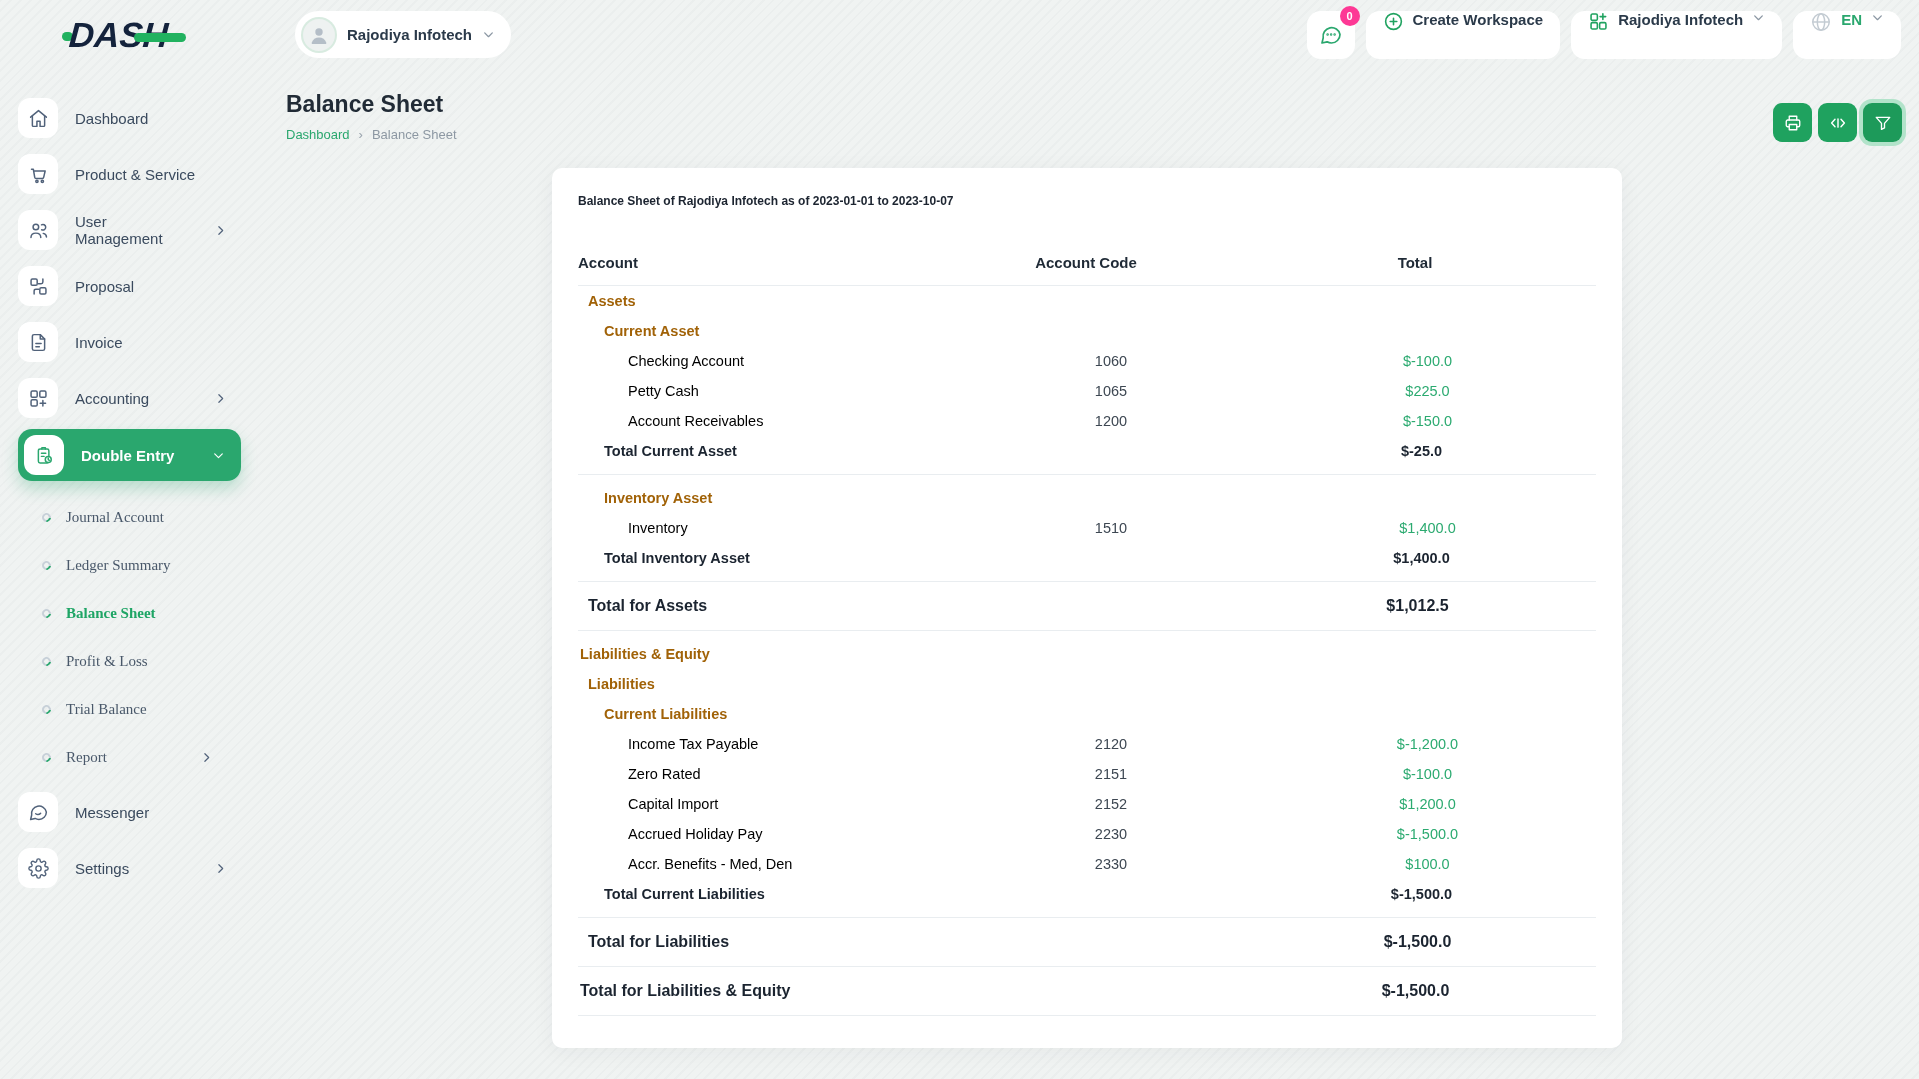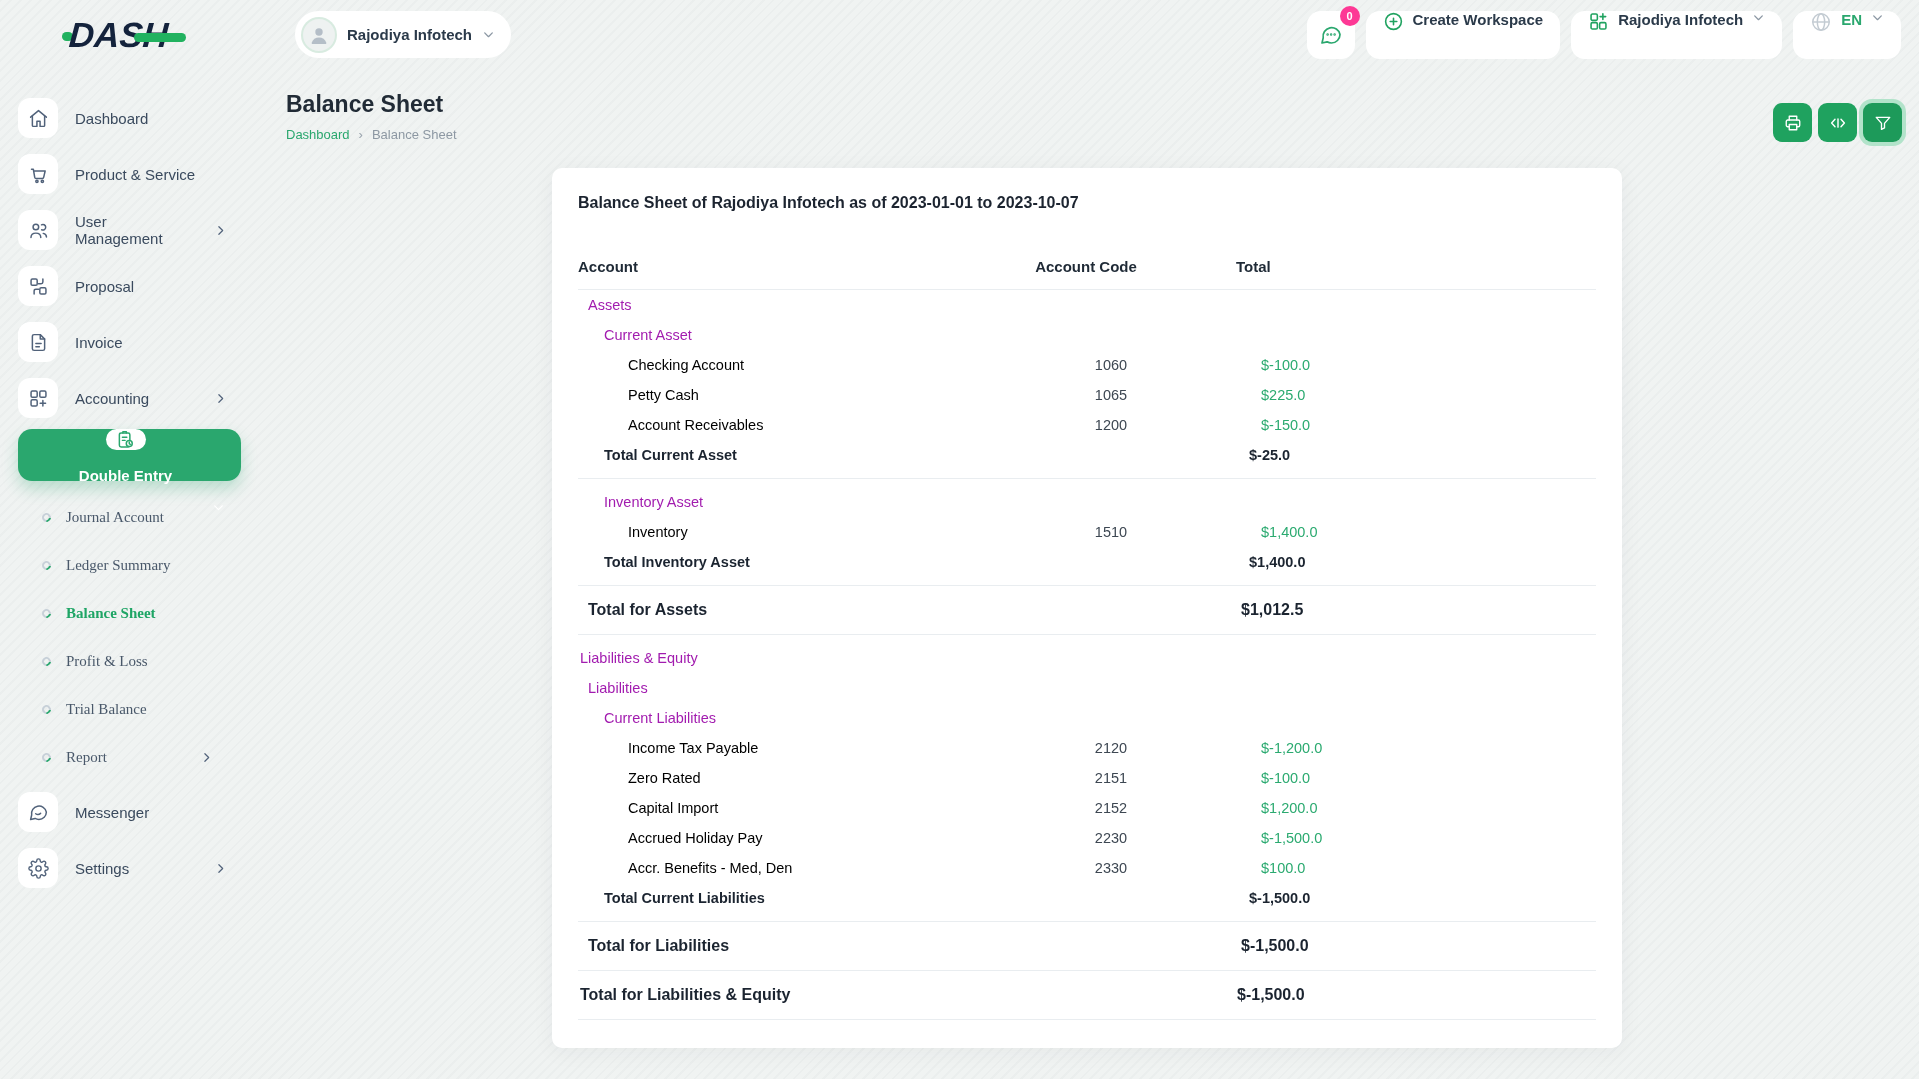--- a/index.html
+++ b/index.html
@@ -32,21 +32,21 @@
   .badge { position:absolute; top:-5px; right:-5px; min-width:20px; height:20px; border-radius:10px; background:#fd3995; color:#fff; font-size:11px; font-weight:700; display:flex; align-items:center; justify-content:center; padding:0 5px; }
   .hdr-btn { height:48px; background:#fff; border-radius:14px; display:flex; align-items:flex-start; gap:9px; padding:0 17px; cursor:pointer; font-size:15px; font-weight:600; color:#2b3a4a; }
   .lang-code { color:#2aa76e; font-weight:700; font-size:15px; }
 
   
   .sidebar { position:absolute; left:0; top:69px; width:255px; padding:24px 0 0 18px; }
   .side-item { display:flex; align-items:center; gap:17px; height:50px; margin-bottom:6px; cursor:pointer; }
   .chip { width:40px; height:40px; min-width:40px; background:#fff; border-radius:12px; display:flex; align-items:center; justify-content:center; color:#51627a; }
   .side-label { font-size:15px; font-weight:500; color:#3a4a5e; }
   .side-chev { margin-left:auto; margin-right:28px; color:#51627a; }
-  .side-item.active { background:#2aa76e; border-radius:14px; margin-right:14px; padding:0 14px 0 6px; height:52px; box-shadow:0 8px 16px rgba(42,167,110,.28);flex-direction:column; }
+  .side-item.active { background:#2aa76e; border-radius:14px; margin-right:14px; padding:0 14px 0 6px; height:52px; box-shadow:0 8px 16px rgba(42,167,110,.28); }
   .side-item.active .chip { color:#2aa76e; }
   .side-item.active .side-label { color:#fff; font-weight:700; }
   .side-item.active .side-chev { color:#fff; margin-right:2px; }
 
   .sub-menu { padding:6px 0 6px 6px; }
   .sub-item { display:flex; align-items:center; gap:15px; height:48px; padding-left:18px; cursor:pointer;font-family:Liberation Serif, serif; }
   .bullet { width:9px; height:9px; border-radius:50%; border:2px solid #c7d0d8; border-bottom-color:#2aa76e; transform:rotate(-40deg); }
   .sub-label { font-size:15px; color:#49586a; }
   .sub-item.active .sub-label { color:#1ea565; font-weight:700; }
   .sub-chev { margin-left:auto; margin-right:42px; color:#51627a; }
@@ -59,31 +59,31 @@
   .bc-link { color:#2aa76e; cursor:pointer; }
   .bc-sep { color:#9aa4ae; font-size:13px; }
   .bc-current { color:#8d98a3; }
 
   .actions { position:absolute; top:34px; right:17px; display:flex; gap:6px; }
   .act-btn { width:39px; height:39px; border-radius:9px; background:#1fa25f; border:none; color:#fff; display:flex; align-items:center; justify-content:center; cursor:pointer; }
   .act-btn.ringed { background:#1d9a5a; box-shadow:0 0 0 4px #b2e3ca; }
 
   
   .card { width:1070px; height:880px; margin:26px auto 0; background:#fff; border-radius:10px; box-shadow:0 4px 22px rgba(35,46,60,.05); padding:26px 26px 14px; overflow:hidden; }
-  .card-title { font-size:16px; font-weight:700; color:#1c2430; }
+  .card-title { font-size:12px; font-weight:700; color:#1c2430; }
 
   .bs-table { margin-top:46px; }
   .thead { display:flex; align-items:center; padding:0 0 14px; border-bottom:1px solid #e9edf0; font-size:15px; font-weight:700; color:#1f2a36; }
   .col.acct { flex:1; }
   .col.code { width:300px; text-align:center; }
-  .col.total { flex:1; text-align:left; padding-right:2px; }
+  .col.total { flex:1; text-align:center; padding-right:2px; }
 
   .trow { display:flex; align-items:center; height:30px; font-size:14.5px; color:#2e3a46; }
   .trow .code { color:#3d4752; }
-  .trow.heading .acct { font-weight:400; color:#a21caf; }
+  .trow.heading .acct { font-weight:700; color:#a16207; }
   .acct-link { color:#000000; cursor:pointer; }
   .trow.account .total { color:#2baa70; }
   .trow.subtotal { font-weight:700; color:#1b2430; }
   .trow.grand { font-weight:700; color:#1b2430; font-size:16px; height:32px; }
   .ind0 { padding-left:2px; } .ind1 { padding-left:10px; } .ind2 { padding-left:26px; } .ind3 { padding-left:50px; }
   .tdiv { border-top:1px solid #e9edf0; margin:8px 0; }
 </style>
 </head>
 <body>
 

